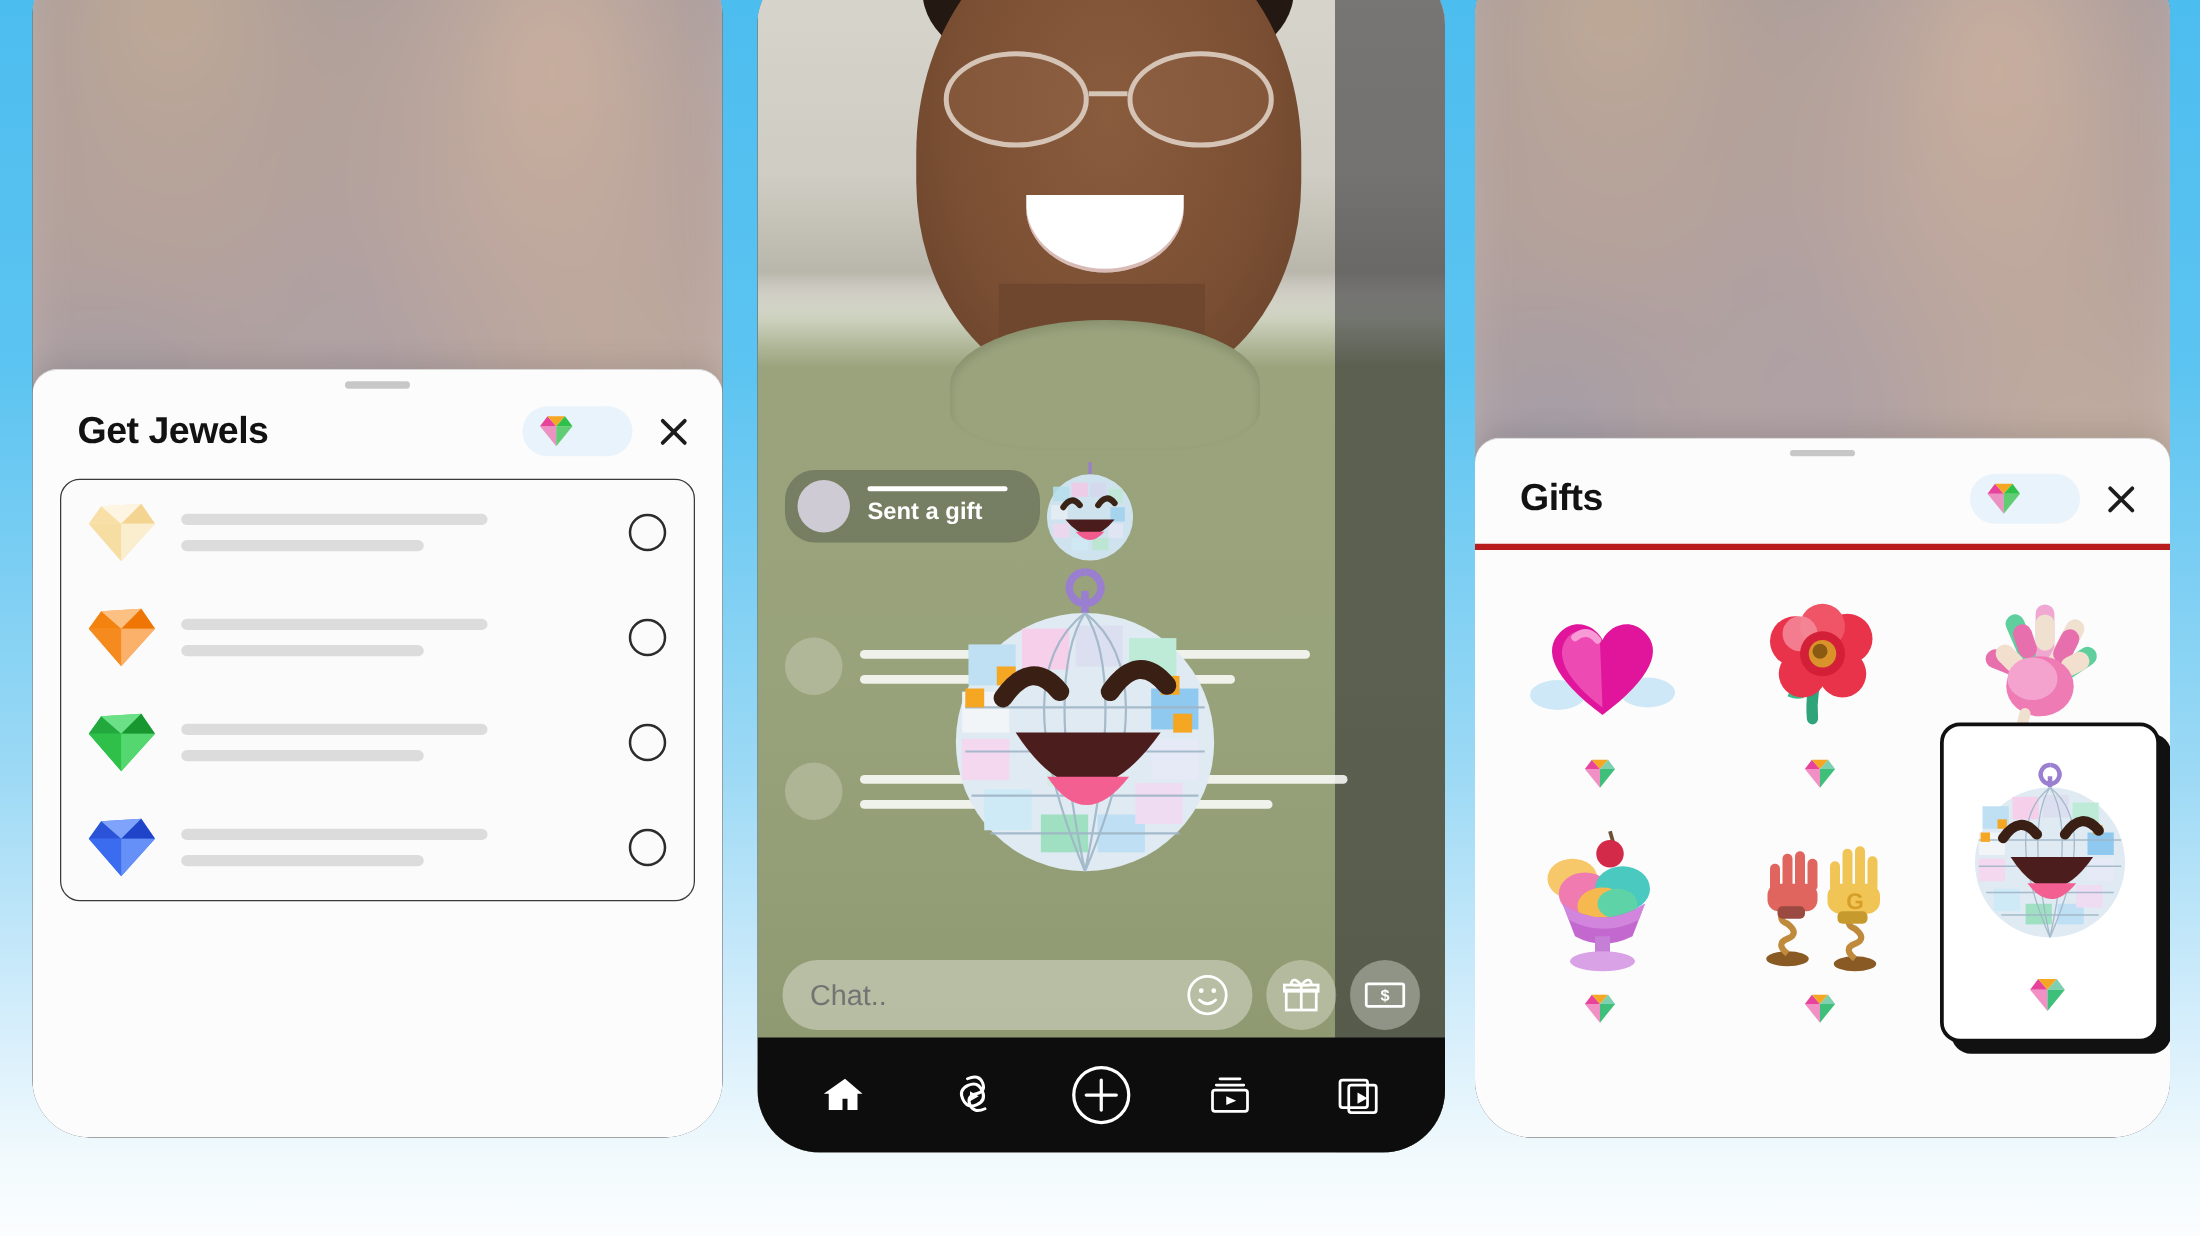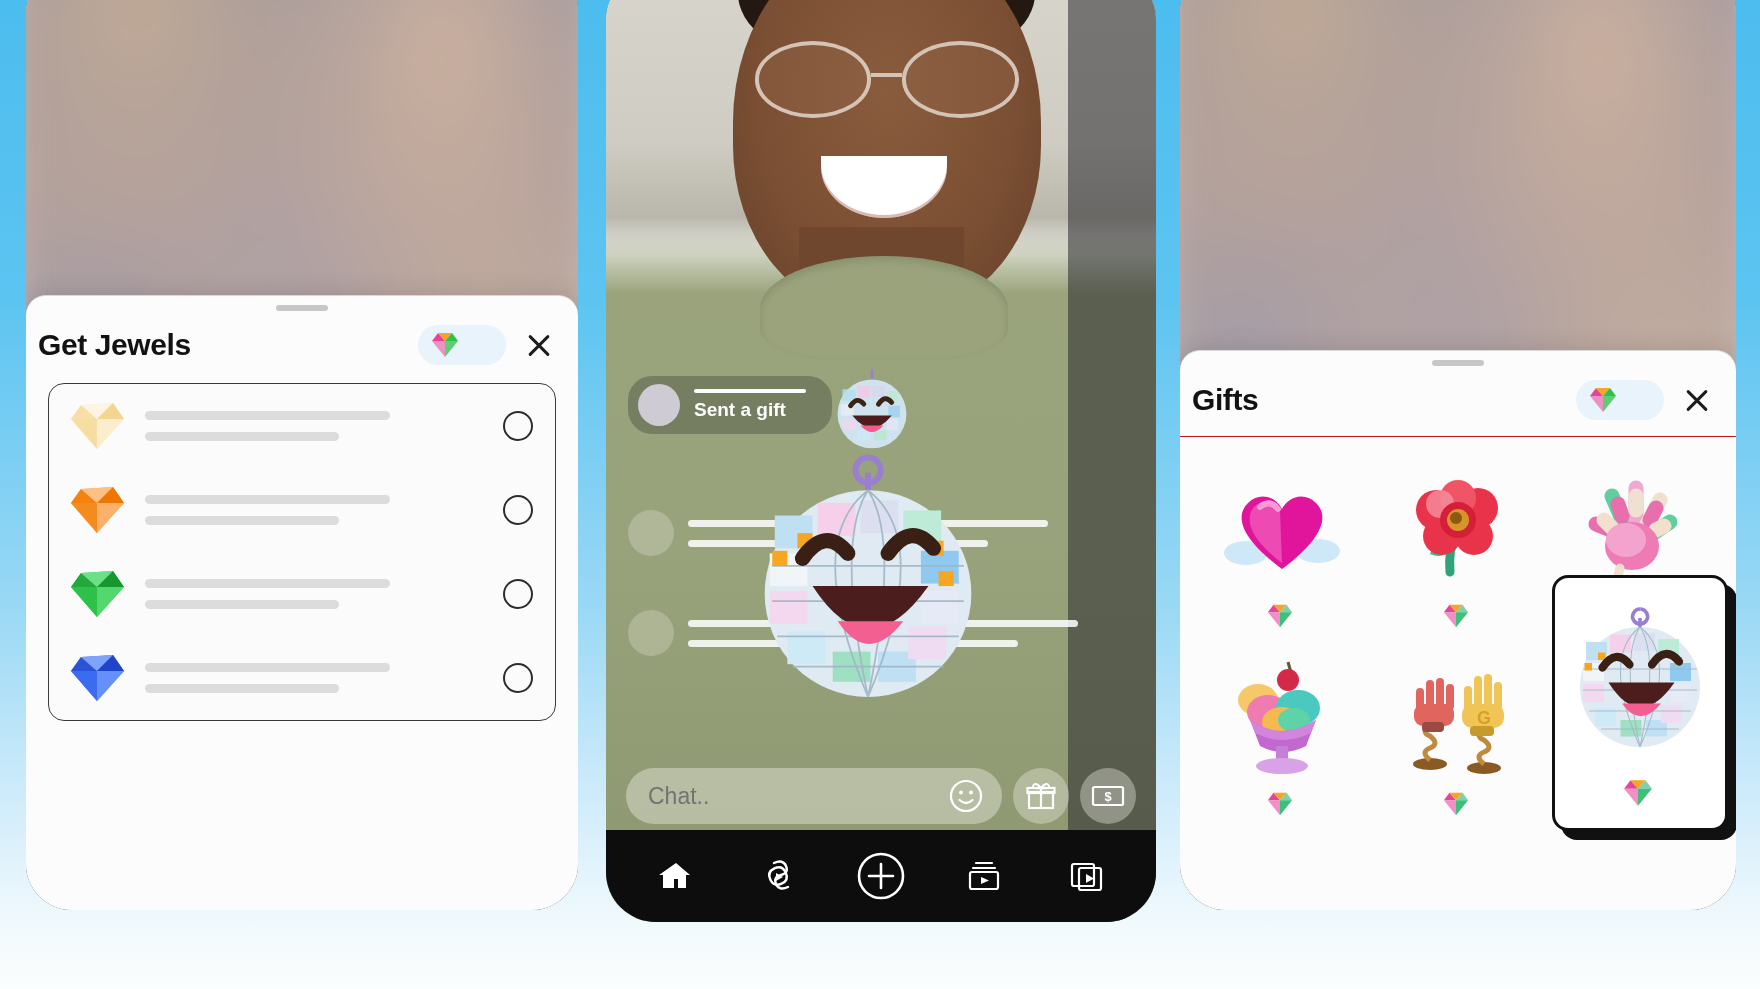--- a/index.html
+++ b/index.html
@@ -118,21 +118,21 @@
     border-radius: 20px 20px 0 0;
     border-top: 1px solid #d8d8d8;
     box-shadow: 0 -4px 22px rgba(0,0,0,.10);
     display: flex; flex-direction: column;
   }
   .grabber {
     width: 52px; height: 6px; border-radius: 3px; background: #c7c7c7;
     margin: 9px auto 0;
   }
   .sheet-head {
-    display: flex; align-items: center; padding: 14px 22px 16px 12px; gap: 10px;
+    display: flex; align-items: center; padding: 14px 22px 16px 36px; gap: 10px;
   }
   .sheet-title { font-size: 30px; font-weight: 700; color: #121212; letter-spacing: -.4px; }
   .spacer { flex: 1; }
   .jewel-pill {
     display: flex; align-items: center; gap: 8px;
     background: #e9f3fb; border-radius: 20px;
     height: 40px; min-width: 88px; padding: 0 12px;
   }
   .pill-count { font-size: 16px; color: #8a9aa8; font-weight: 600; }
   .close-x {
@@ -524,21 +524,21 @@
     </div>
   </div>
 
   <div class="phone" id="phone-right">
     <div class="phone-screen">
       <div class="blur-bg"></div>
 
       <div class="sheet" style="height:560px;">
         <div class="grabber"></div>
 
-        <div class="sheet-head" style="border-bottom:1px solid #b91c1c;">
+        <div class="sheet-head" style="border-bottom:5px solid #b91c1c;">
           <div class="sheet-title">Gifts</div>
           <div class="spacer"></div>
 
           <div class="jewel-pill">
             <span>
               <svg width="30" height="28" viewBox="0 0 30 28">
                 <polygon points="8,2 22,2 28,10 15,26 2,10" fill="#f2f2f2"></polygon>
                 <polygon points="8,2 15,10 2,10" fill="#e8439a"></polygon>
                 <polygon points="8,2 22,2 15,10" fill="#f5a623"></polygon>
                 <polygon points="22,2 28,10 15,10" fill="#2fc04a"></polygon>

